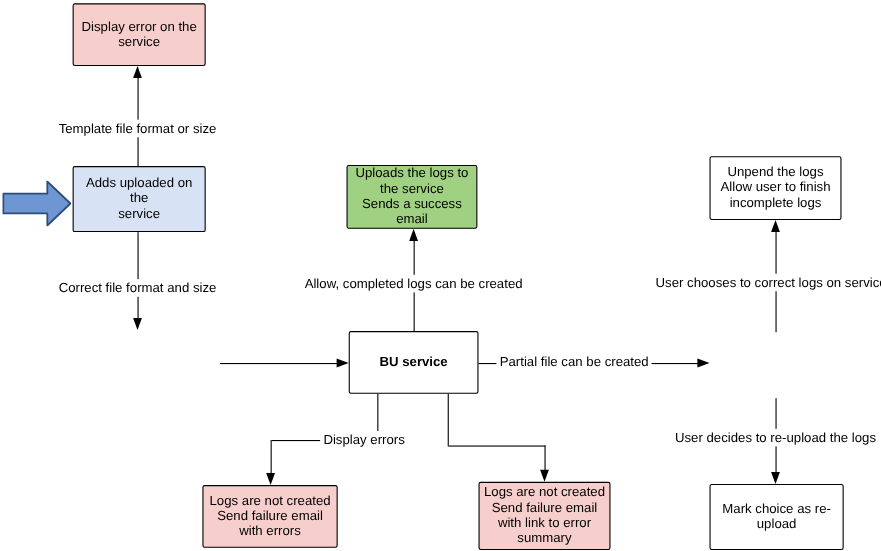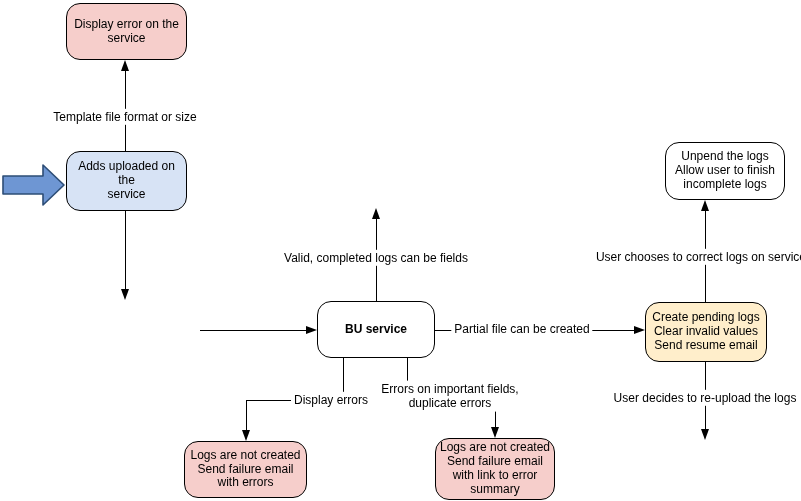--- a/index.html
+++ b/index.html
@@ -2,21 +2,21 @@
 <html><head>
 <meta charset="utf-8">
 <style>
   html,body{margin:0;padding:0;background:#fff;}
   .canvas{
     position:relative;width:801px;height:501px;background:#ffffff;
     font-family:"Liberation Sans",sans-serif;font-size:12px;color:#000;
     overflow:hidden;
   }
   .node{
-    position:absolute;box-sizing:border-box;border:1.3px solid #000;border-radius:14px;
+    position:absolute;box-sizing:border-box;border:1.3px solid #000;border-radius:2px;
     display:flex;align-items:center;justify-content:center;text-align:center;
     white-space:pre-line;line-height:1.16;padding:2px 3px;z-index:2;background:#fff;
   }
   .line{position:absolute;background:#000;z-index:1;}
   .line.v{width:1.4px;}
   .line.h{height:1.4px;}
   .arr{position:absolute;width:0;height:0;z-index:1;}
   .arr-up{border-left:4.5px solid transparent;border-right:4.5px solid transparent;border-bottom:11px solid #000;}
   .arr-down{border-left:4.5px solid transparent;border-right:4.5px solid transparent;border-top:11px solid #000;}
   .arr-right{border-top:4.5px solid transparent;border-bottom:4.5px solid transparent;border-left:11px solid #000;}
@@ -38,69 +38,71 @@
 
   <div class="node" style="left: 66px; top: 3px; width: 121px; height: 57px; background-color: rgb(246, 206, 203);">Display error on the
 service</div>
 
   <div class="node" style="left: 66px; top: 151px; width: 121px; height: 60px; background-color: rgb(215, 227, 245);">Adds uploaded on the
 service</div>
 
 
   <div class="node" style="left: 317px; top: 301px; width: 118px; height: 57px; background-color: rgb(255, 255, 255); font-weight: bold;">BU service</div>
 
+  <div class="node" style="left: 315px; top: 150px; width: 119px; height: 58px; background-color: rgb(160, 209, 131);">Uploads the logs to
+the service
+Sends a success
+email</div>
 
-  <div class="node" style="left: 645px; top: 142px; width: 120px; height: 58px; background-color: rgb(255, 255, 255); margin-left: 20px;">Unpend the logs
+  <div class="node" style="left: 645px; top: 142px; width: 120px; height: 58px; background-color: rgb(255, 255, 255);">Unpend the logs
 Allow user to finish
 incomplete logs</div>
 
-  <div class="node" style="left: 645px; top: 302px; width: 122px; height: 60px; background-color: rgb(255, 238, 203);">Create pending logs
-Clear invalid values
-Send resume email</div>
 
+  <div class="node" style="left: 645px; top: 440px; width: 122px; height: 60px; background-color: rgb(255, 255, 255);">Mark choice as re-
+upload</div>
 
   <div class="node" style="left: 184px; top: 441px; width: 123px; height: 57px; background-color: rgb(246, 206, 203);">Logs are not created
 Send failure email
 with errors</div>
 
   <div class="node" style="left: 435px; top: 438px; width: 120px; height: 62px; background-color: rgb(246, 206, 203);">Logs are not created
 Send failure email
 with link to error
 summary</div>
 
   <div class="line v" style="left:124.5px;top:68px;height:83px"></div>
   <div class="arr arr-up" style="left:120.5px;top:60px"></div>
   <div class="elabel" style="left:125px;top:117px">Template file format or size</div>
 
   <div class="line v" style="left:124.5px;top:211px;height:80px"></div>
   <div class="arr arr-down" style="left:120.5px;top:289px"></div>
+  <div class="elabel" style="left:125px;top:262px">Correct file format and size</div>
 
   <div class="line h" style="left:200px;top:329.5px;width:108px"></div>
   <div class="arr arr-right" style="left:306px;top:325.5px"></div>
 
   <div class="line v" style="left:375.5px;top:218px;height:83px"></div>
   <div class="arr arr-up" style="left:371.5px;top:208px"></div>
-  <div class="elabel" style="left:376px;top:258px">Valid, completed logs can be fields</div>
+  <div class="elabel" style="left:376px;top:258px">Allow, completed logs can be created</div>
 
   <div class="line h" style="left:435px;top:329.5px;width:200px"></div>
   <div class="arr arr-right" style="left:634px;top:325.5px"></div>
   <div class="elabel" style="left:522px;top:329px">Partial file can be created</div>
 
   <div class="line v" style="left:342.5px;top:358px;height:42px"></div>
   <div class="line h" style="left:246.5px;top:399.5px;width:97px"></div>
   <div class="line v" style="left:246px;top:399.5px;height:32px"></div>
   <div class="arr arr-down" style="left:242px;top:430px"></div>
   <div class="elabel" style="left:331px;top:400px">Display errors</div>
 
   <div class="line v" style="left:406.5px;top:358px;height:47px"></div>
   <div class="line h" style="left:406.5px;top:404.5px;width:89px"></div>
   <div class="line v" style="left:494.5px;top:404.5px;height:24px"></div>
   <div class="arr arr-down" style="left:490.5px;top:427px"></div>
-  <div class="elabel multi" style="left:450px;top:396px">Errors on important fields,
-duplicate errors</div>
 
   <div class="line v" style="left:704.5px;top:210px;height:92px"></div>
   <div class="arr arr-up" style="left:700.5px;top:200px"></div>
   <div class="elabel" style="left:701px;top:257px">User chooses to correct logs on service</div>
 
   <div class="line v" style="left:704.5px;top:362px;height:68px"></div>
   <div class="arr arr-down" style="left:700.5px;top:429px"></div>
   <div class="elabel" style="left:705px;top:398px">User decides to re-upload the logs</div>
 
 </div>

